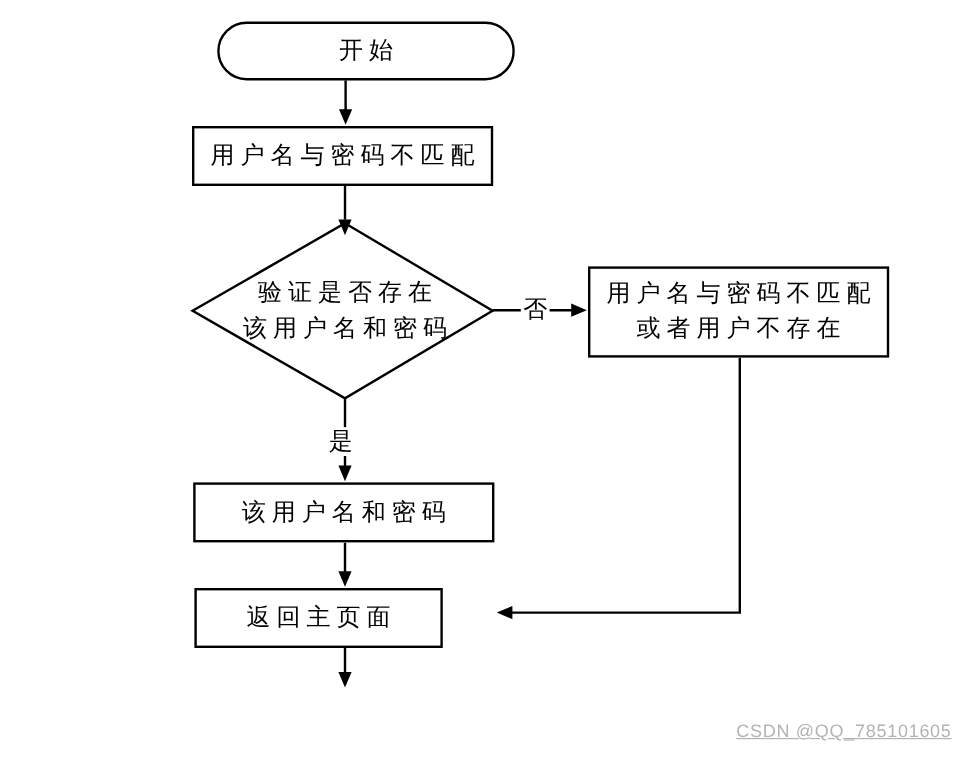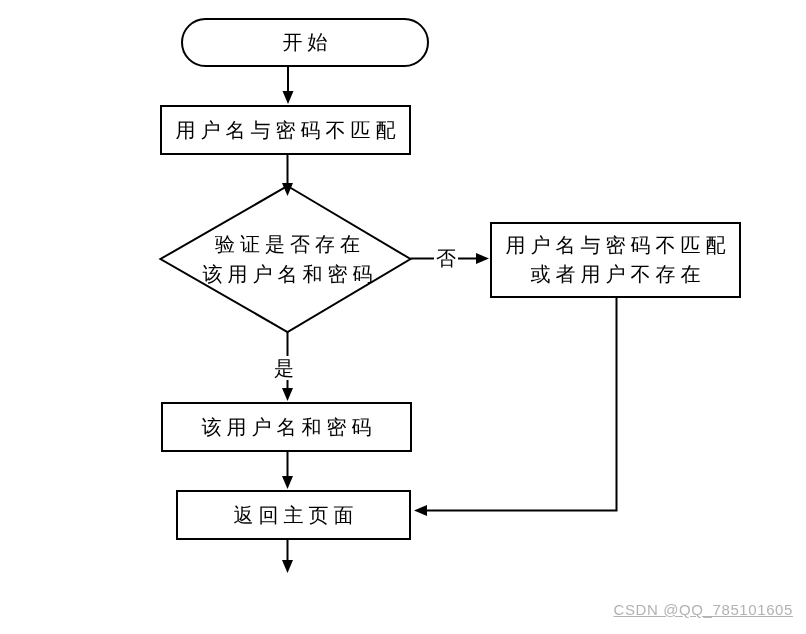--- a/index.html
+++ b/index.html
@@ -106,21 +106,21 @@
 
   <div class="node no-box" style="left:175px; top:227px; width:225px; height:64px; line-height:30px;">
     <span>验证是否存在</span>
     <span>该用户名和密码</span>
   </div>
 
   <div class="node" style="left:161px; top:402px; width:251px; height:50px;">
     <span>该用户名和密码</span>
   </div>
 
-  <div class="node" style="left:176px; top:490px; width:235px; height:50px;">
+  <div class="node" style="left:162px; top:490px; width:207px; height:50px;">
     <span>返回主页面</span>
   </div>
 
 
   <div class="edge-label" style="left:434px; top:246px;">否</div>
 
   <div class="edge-label" style="left:272px; top:356px;">是</div>
 
   <div class="watermark" style="color: rgb(179, 179, 179);">CSDN @QQ_785101605</div>
 

